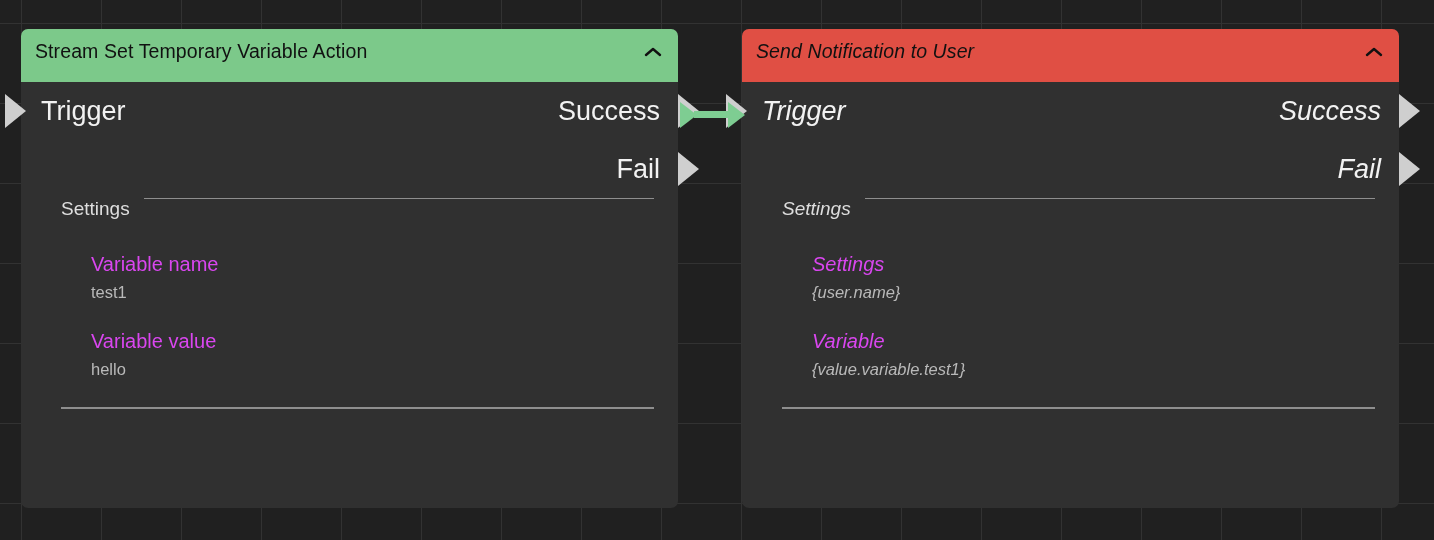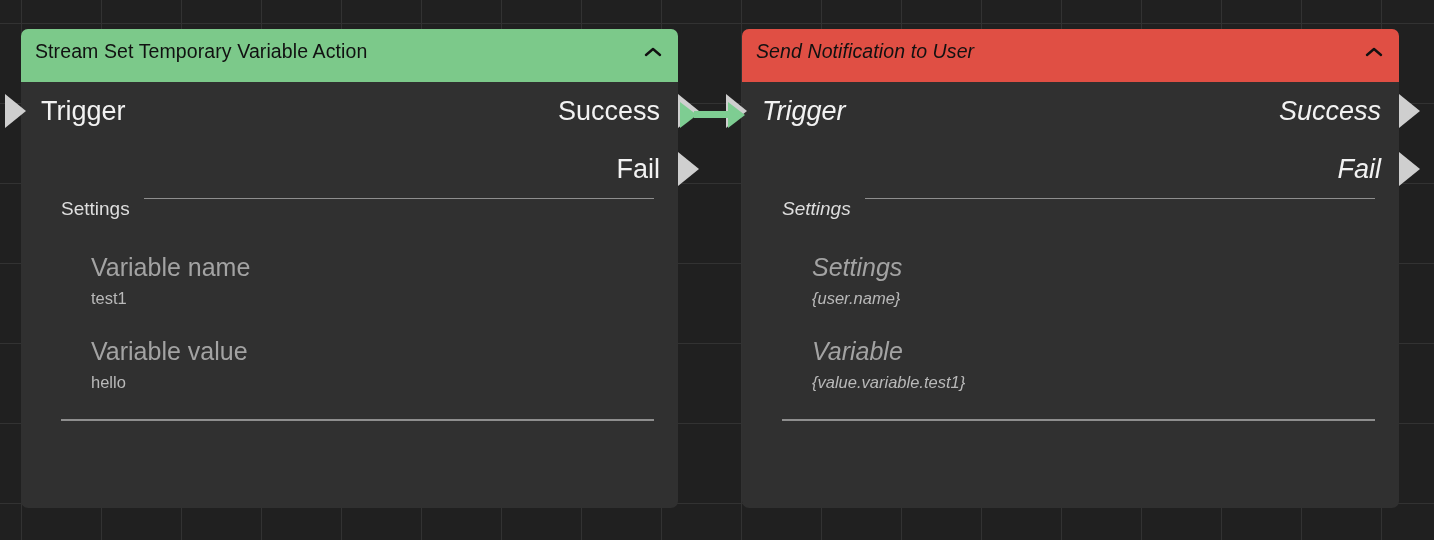--- a/index.html
+++ b/index.html
@@ -110,22 +110,22 @@
     flex: 1;
     height: 1px;
     background: #8e8e8e;
   }
 
   .fields {
     padding: 18px 24px 0 70px;
   }
   .field { margin-bottom: 26px; }
   .field-label {
-    font-size: 25px;
-    color: #a3a3a3;
+    font-size: 20px;
+    color: #d946ef;
     line-height: 1.25;
   }
   .field-value {
     font-size: 16.5px;
     color: #b9b9b9;
     line-height: 1.3;
     margin-top: 5px;
   }
   .bottom-rule {
     height: 2px;

